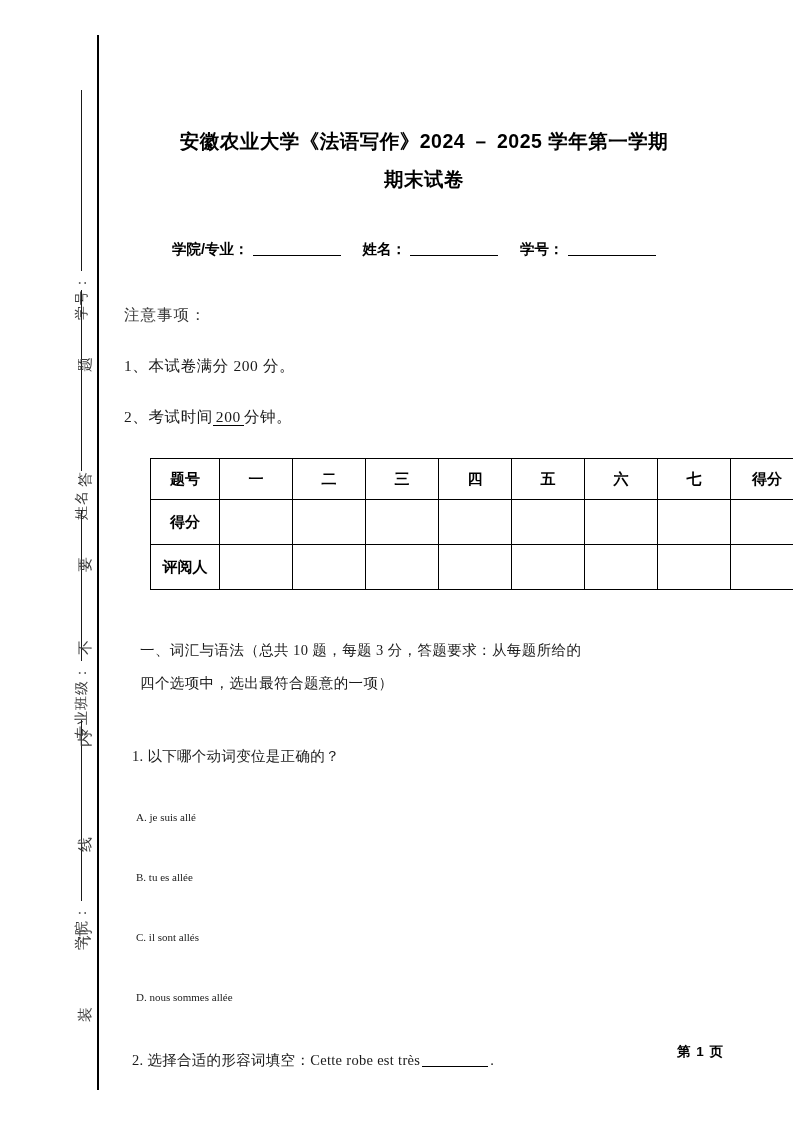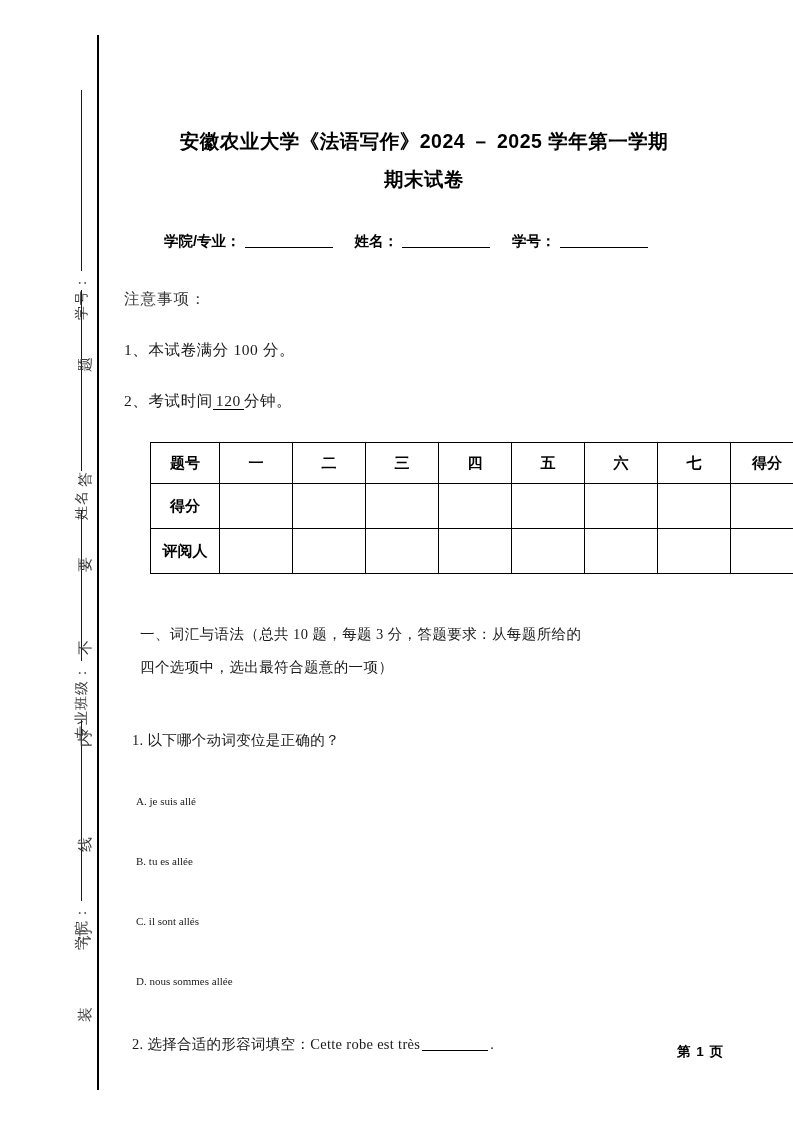--- a/index.html
+++ b/index.html
@@ -86,21 +86,21 @@
     font-family: "Liberation Sans", "DejaVu Sans", sans-serif;
     font-weight: bold;
     font-size: 19.5px;
     line-height: 38px;
     text-align: center;
     letter-spacing: 0.5px;
   }
   .paper-title .line2 { display: block; }
 
   .id-line {
-    margin: 8px;
+    margin: 16px;
     padding-top: 26px;
     padding-left: 32px;
     font-family: "Liberation Sans", "DejaVu Sans", sans-serif;
     font-weight: bold;
     font-size: 14.5px;
     white-space: nowrap;
   }
   .id-line .blank {
     display: inline-block;
     border-bottom: 1.6px solid #000;
@@ -241,25 +241,25 @@
       <span class="line2">期末试卷</span>
     </h1>
 
     <p class="id-line">
       <span>学院/专业：</span><span class="blank"></span><span class="gap"></span><span>姓名：</span><span class="blank"></span><span class="gap"></span><span>学号：</span><span class="blank"></span>
     </p>
 
     <p class="notice">注意事项：</p>
 
     <p class="note-item">
-      <span>1、本试卷满分 100 分。</span>
+      <span>1、本试卷满分 200 分。</span>
     </p>
 
     <p class="note-item">
-      <span>2、考试时间</span><span class="u">120</span><span>分钟。</span>
+      <span>2、考试时间</span><span class="u">200</span><span>分钟。</span>
     </p>
 
     <div class="score-table-wrap">
       <table class="score-table">
         <tbody>
             <tr>
           <td class="rowhead">题号</td>
           <td>一</td>
           <td>二</td>
           <td>三</td>

